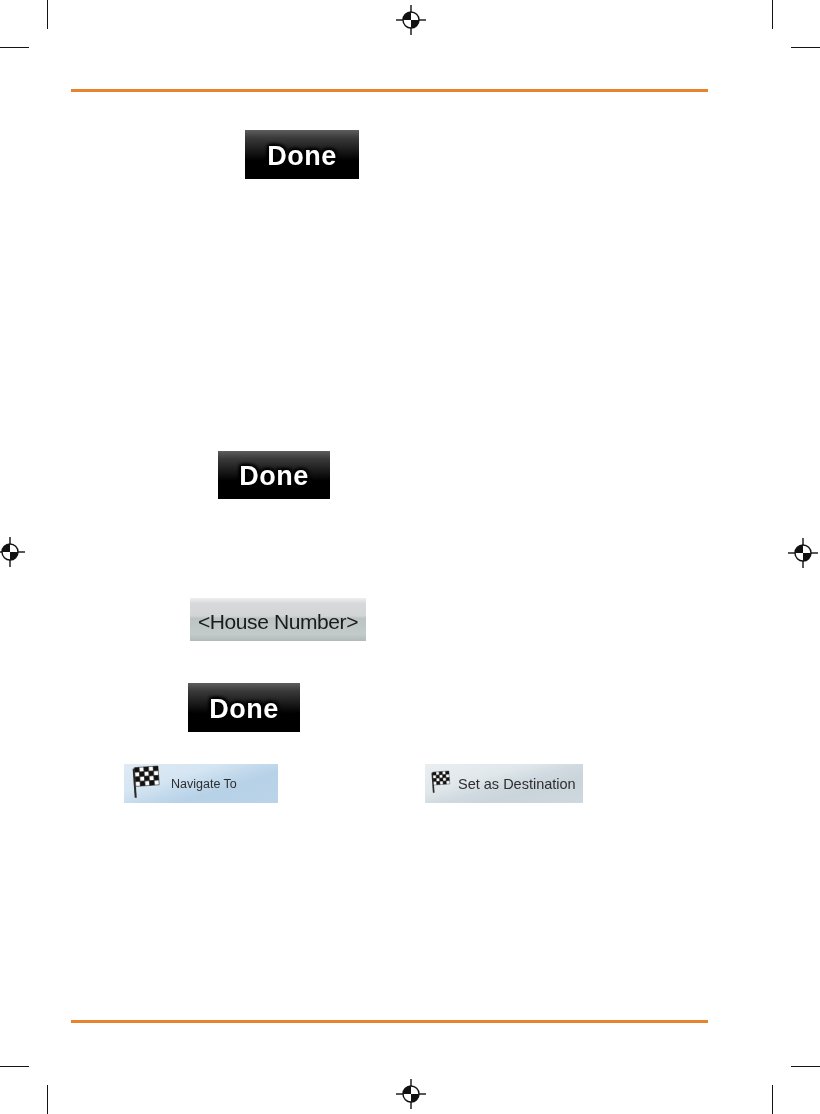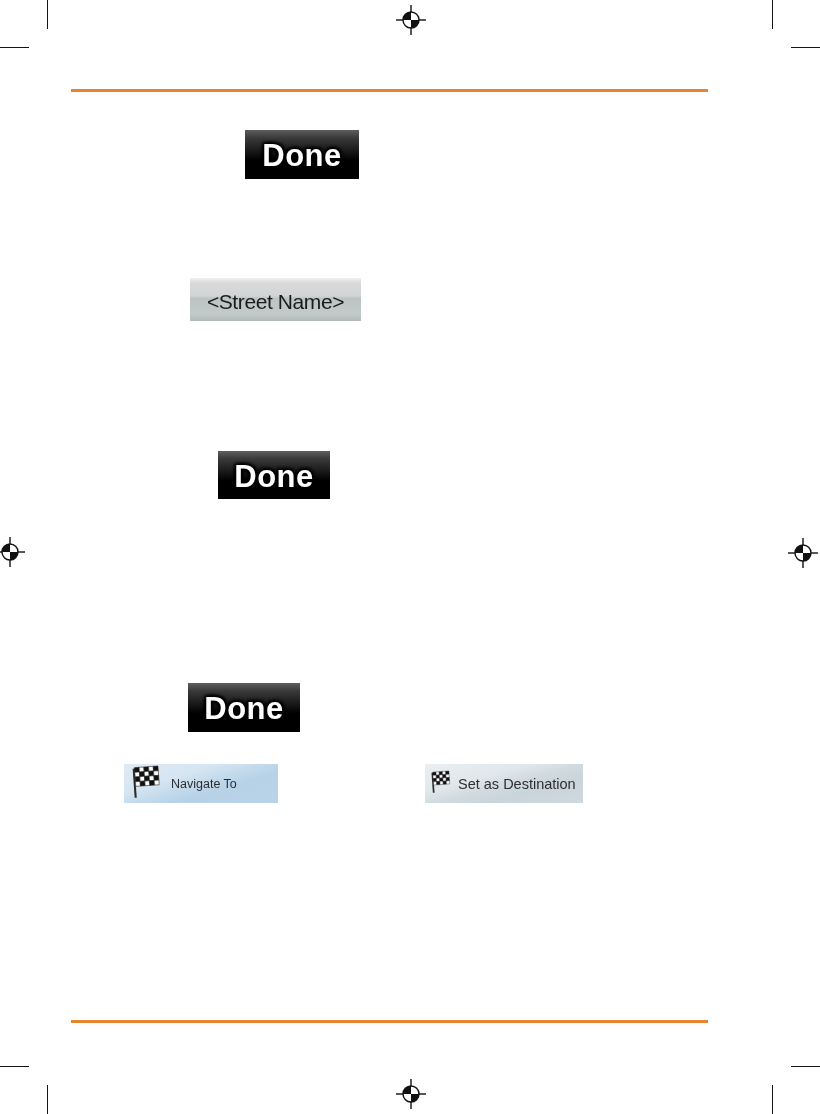--- a/index.html
+++ b/index.html
@@ -22,21 +22,21 @@
 
   
   .rule { position: absolute; left: 71px; width: 637px; height: 3px; background: #e8842e; }
 
   
   .done-btn {
     position: absolute;
     display: flex; align-items: center; justify-content: center;
     background: linear-gradient(180deg, #5e5e5e 0%, #3a3a3a 16%, #161616 45%, #000000 62%, #000000 100%);
     color: #ffffff;
-    font-size: 31px;
+    font-size: 27px;
     font-weight: bold;
     letter-spacing: 0.5px;
     text-shadow: 2px 2px 3px rgba(0,0,0,0.95), -2px 2px 3px rgba(0,0,0,0.95),
                  2px -2px 3px rgba(0,0,0,0.95), -2px -2px 3px rgba(0,0,0,0.95);
     padding-top: 3px;
   }
 
   
   .silver-field {
     position: absolute;
@@ -105,24 +105,24 @@
     <circle cx="15" cy="15" r="8" fill="#ffffff" stroke="#111" stroke-width="1.4"></circle>
     <path d="M15,15 L15,7 A8,8 0 0 0 7,15 Z" fill="#111"></path>
     <path d="M15,15 L15,23 A8,8 0 0 0 23,15 Z" fill="#111"></path>
   </svg>
 
   <div class="rule" style="top:89px;"></div>
   <div class="rule" style="top:1020px;"></div>
 
   <div class="done-btn" style="left:245px; top:130px; width:114px; height:46px;">Done</div>
 
-  <div class="silver-field" style="left:190px; top:278px; width:171px; height:39px;">&lt;Street Name&gt;</div>
 
   <div class="done-btn" style="left:218px; top:451px; width:112px; height:45px;">Done</div>
 
+  <div class="silver-field" style="left:190px; top:598px; width:176px; height:39px;">&lt;House Number&gt;</div>
 
   <div class="done-btn" style="left:188px; top:683px; width:112px; height:46px;">Done</div>
 
   <div class="flag-btn blue" style="left:124px; top:764px; width:154px; height:39px; font-size:12.5px;text-align:right;">
     <span class="flag-icon" style="margin-left:5px;">
       <svg width="32" height="36" viewBox="0 0 34 38">
         <rect x="5" y="4" width="2.2" height="31" fill="#2a2a2a"></rect>
         <g stroke="#222" stroke-width="0.6">
           <rect x="7" y="3" width="5" height="5" fill="#111"></rect>
             <rect x="12" y="3" width="5" height="5" fill="#fafafa"></rect>

